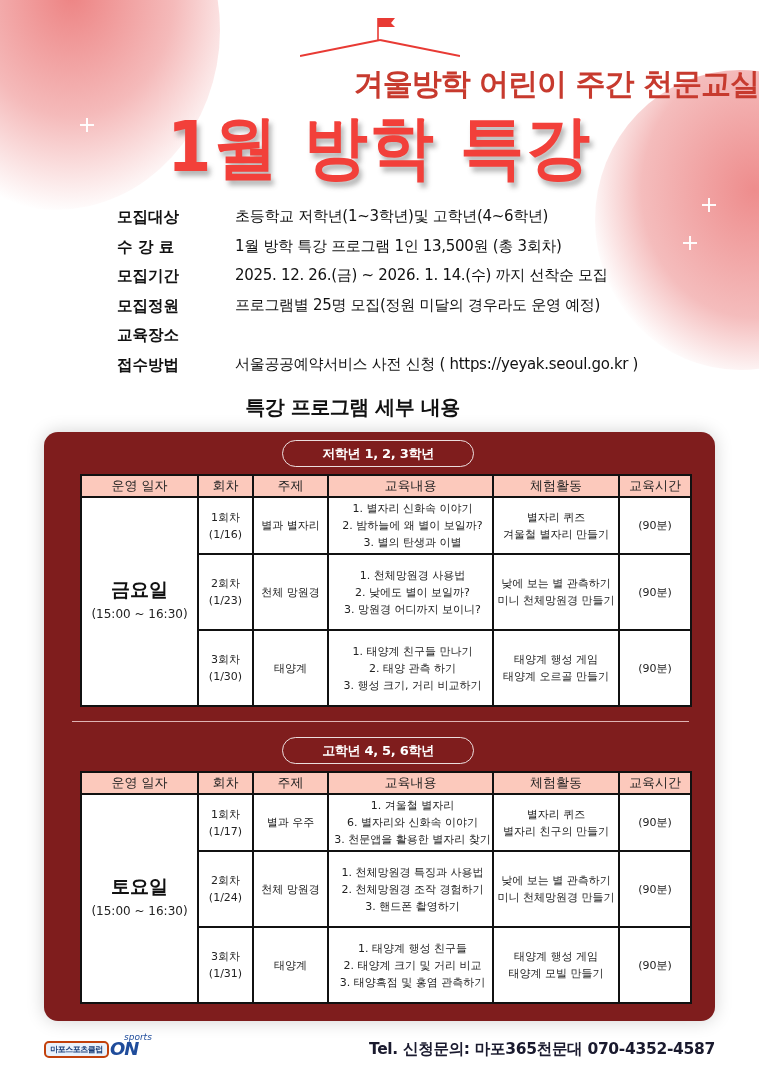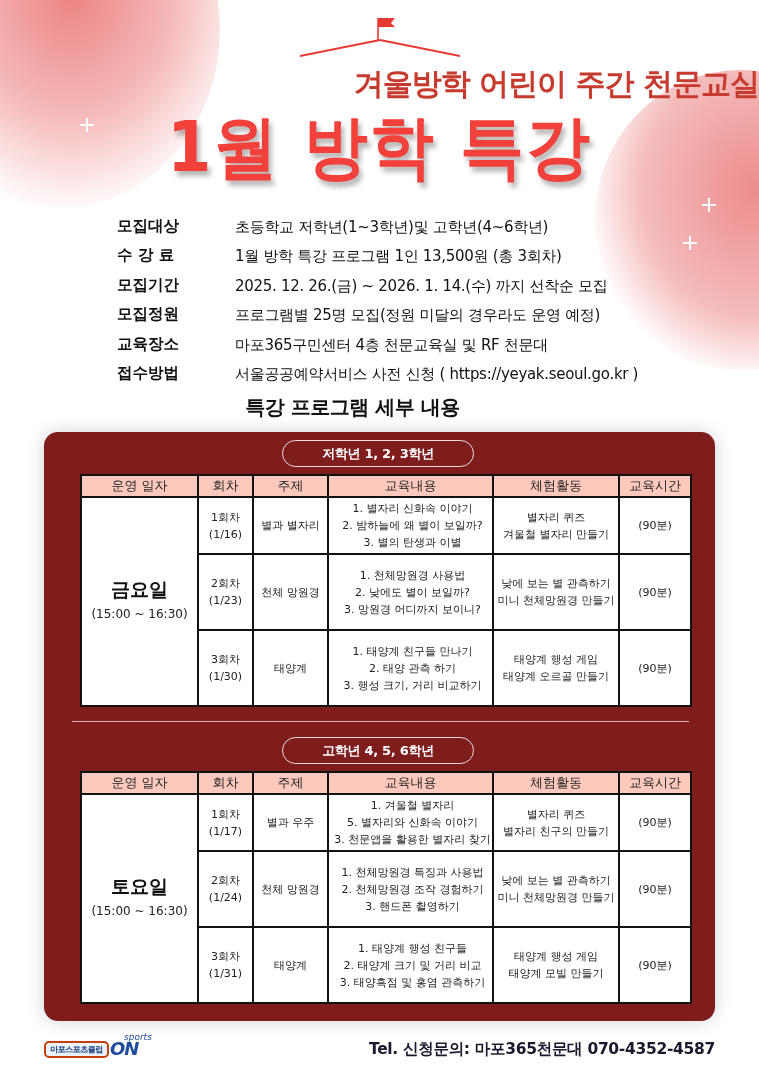--- a/index.html
+++ b/index.html
@@ -31,21 +31,21 @@
   }
   .main-title {
     position: absolute; left: 0; width: 759px; top: 104px; text-align: center;
     font-size: 64px; font-weight: 900; color: #f2403a; letter-spacing: 2px;
     font-family: "DejaVu Sans", sans-serif;
     text-shadow: 3px 5px 5px rgba(90,90,90,0.45);
     transform: scaleY(1.08);
   }
 
   .info { position: absolute; left: 117px; top: 207px; width: 560px; }
-  .info-row { display: flex; height: 29.5px; align-items: flex-end; font-size: 15px; }
+  .info-row { display: flex; height: 29.5px; align-items: flex-start; font-size: 15px; }
   .info-label { width: 118px; font-weight: bold; font-size: 15.5px; }
   .info-value { font-size: 15px; letter-spacing: -0.3px; white-space: nowrap; }
 
   .section-title {
     position: absolute; left: 0; width: 609px; top: 394px; text-align: center;
     font-size: 20px; font-weight: bold; color: #111; letter-spacing: -0.5px; margin-left: 48px;
   }
 
   .card {
     position: absolute; left: 44px; top: 432px; width: 671px; height: 589px;
@@ -116,21 +116,20 @@
   <div class="info-row">
     <span class="info-label">모집기간</span>
     <span class="info-value">2025. 12. 26.(금) ~ 2026. 1. 14.(수) 까지  선착순 모집</span>
   </div>
   <div class="info-row">
     <span class="info-label">모집정원</span>
     <span class="info-value">프로그램별 25명 모집(정원 미달의 경우라도 운영 예정)</span>
   </div>
   <div class="info-row">
     <span class="info-label">교육장소</span>
-    <span class="info-value">마포365구민센터 4층 천문교육실 및 RF 천문대</span>
   </div>
   <div class="info-row">
     <span class="info-label">접수방법</span>
     <span class="info-value">서울공공예약서비스  사전 신청  ( https://yeyak.seoul.go.kr )</span>
   </div>
 </div>
 
 <div class="section-title">특강 프로그램 세부 내용</div>
 
 <div class="card">
@@ -244,21 +243,21 @@
           <span class="day-name">토요일</span>
           <span class="day-time">(15:00 ~ 16:30)</span>
         </td>
         <td>
             <div>1회차</div>
             <div>(1/17)</div>
           </td>
         <td>별과 우주</td>
         <td class="content-cell">
             <div>1. 겨울철 별자리</div>
-            <div>5. 별자리와 신화속 이야기</div>
+            <div>6. 별자리와 신화속 이야기</div>
             <div>3. 천문앱을 활용한 별자리 찾기</div>
           </td>
         <td>
             <div>별자리 퀴즈</div>
             <div>별자리 친구의 만들기</div>
           </td>
         <td>(90분)</td>
       </tr>
       <tr style="height:76px">
         <td>

